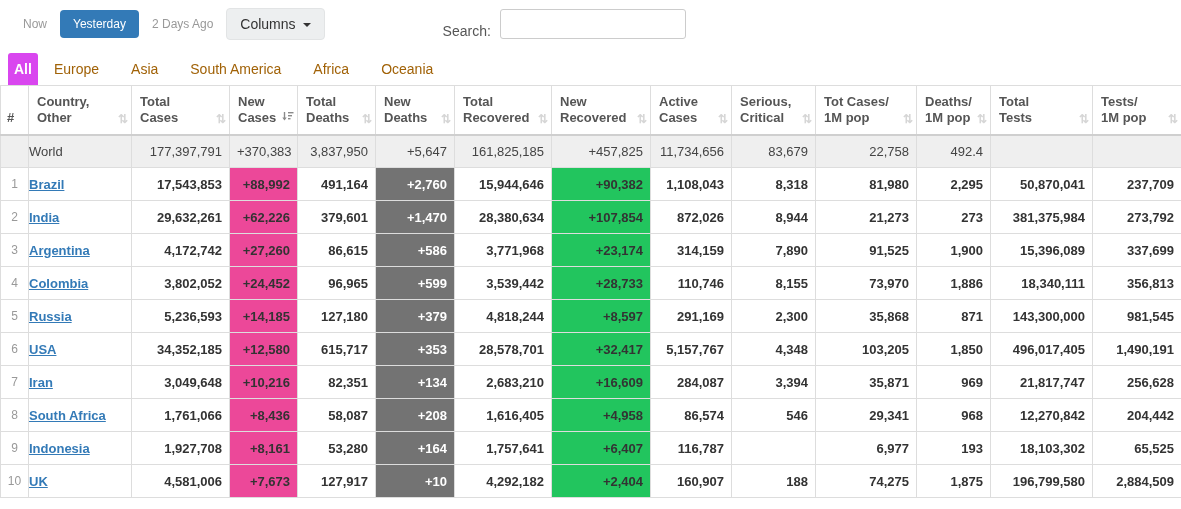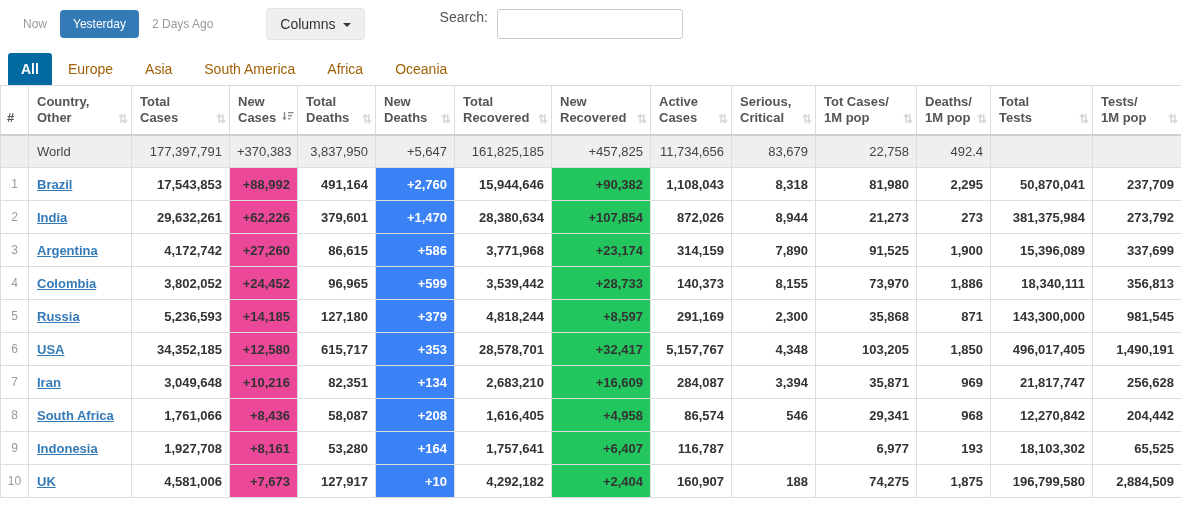--- a/index.html
+++ b/index.html
@@ -11,62 +11,62 @@
   }
 
   
   .toolbar { display:flex; align-items:center; padding:9px 10px 10px 10px; height:48px; }
   .time-tab {
     font-size:12px; color:#999; padding:7px 13px; cursor:pointer; border-radius:4px;
     user-select:none;
   }
   .time-tab.active { background:#337ab7; color:#fff; }
   .columns-btn {
-    margin-left:40px; background:#edeff0; border:1px solid #e2e4e5; border-radius:4px;
+    background:#edeff0; border:1px solid #e2e4e5; border-radius:4px;
     font-size:14px; color:#333; padding:7px 13px; cursor:pointer; display:flex; align-items:center;
   }
   .caret {
     display:inline-block; width:0; height:0; margin-left:7px; margin-top:2px;
     border:4px solid transparent; border-top-color:#333; border-bottom-width:0;
   }
-  .search-group { margin-left:75px; display:flex; align-items:flex-start; }
+  .search-group { margin-left:118px; display:flex; align-items:flex-end; }
   .search-label { font-size:14px; color:#555; }
   .search-input {
     margin-left:9px; width:186px; height:30px; border:1px solid #ccc; border-radius:3px;
     padding:0 8px; font-size:14px; font-family:"Liberation Sans",sans-serif; color:#333; outline:none;
   }
 
   
   .continent-tabs { display:flex; align-items:flex-end; padding:0 0 0 8px; height:37px; }
   .ctab {
     font-size:14px; color:#a16207; padding:8px 16px; cursor:pointer; user-select:none;
     border-radius:3px 3px 0 0;
   }
-  .ctab.active { background:#0369a1; color:#fff; font-weight:bold; padding:8px 13px; }
+  .ctab.active { background:#d946ef; color:#fff; font-weight:bold; padding:8px 6px; }
 
   
   table { border-collapse:collapse; table-layout:fixed; width:1181px; font-size:13px; }
   th, td { border:1px solid #ddd; overflow:hidden; white-space:nowrap; }
   thead th {
     height:49px; vertical-align:bottom; text-align:left; color:#555; font-weight:bold;
     padding:6px 16px 7px 8px; position:relative; background:#fff; cursor:pointer;
     border-bottom:2px solid #cfcfcf; line-height:1.25;
   }
   thead th .lbl { white-space:pre-line; }
   thead th .sort-icon {
     position:absolute; right:3px; bottom:9px; color:#d6d6d6; font-size:12px; line-height:1;
   }
   thead th.rank-col { padding:6px 4px 7px 6px; }
   td { height:33px; padding:0 7px; font-weight:bold; color:#333; text-align:right; background:#fff; }
   td.rank { color:#999; font-weight:normal; font-size:12px; text-align:center; padding:0 2px; }
-  td.country { text-align:left; padding-left:8px; }
+  td.country { text-align:left; padding-left:0; }
   a.country-link { color:#337ab7; font-weight:bold; text-decoration:underline; cursor:pointer; }
   tr.world-row td { background:#efefef; font-weight:normal; color:#444; }
   td.cell-yellow { background:#ec4899; }
-  td.cell-red    { background:#3b82f6; color:#fff; }
+  td.cell-red    { background:#737373; color:#fff; }
   td.cell-green  { background:#22c55e; }
 </style>
 </head>
 <body>
 
 <div class="toolbar">
   <span class="time-tab">Now</span>
   <span class="time-tab active">Yesterday</span>
   <span class="time-tab">2 Days Ago</span>
 
@@ -211,21 +211,21 @@
       </tr>
       <tr>
         <td class="rank">4</td>
         <td class="country"><a class="country-link" href="#">Colombia</a></td>
         <td>3,802,052</td>
         <td class="cell-yellow">+24,452</td>
         <td>96,965</td>
         <td class="cell-red">+599</td>
         <td>3,539,442</td>
         <td class="cell-green">+28,733</td>
-        <td>140,373</td>
+        <td>110,746</td>
         <td>8,155</td>
         <td>73,970</td>
         <td>1,886</td>
         <td>18,340,111</td>
         <td>356,813</td>
       </tr>
       <tr>
         <td class="rank">5</td>
         <td class="country"><a class="country-link" href="#">Russia</a></td>
         <td>5,236,593</td>

